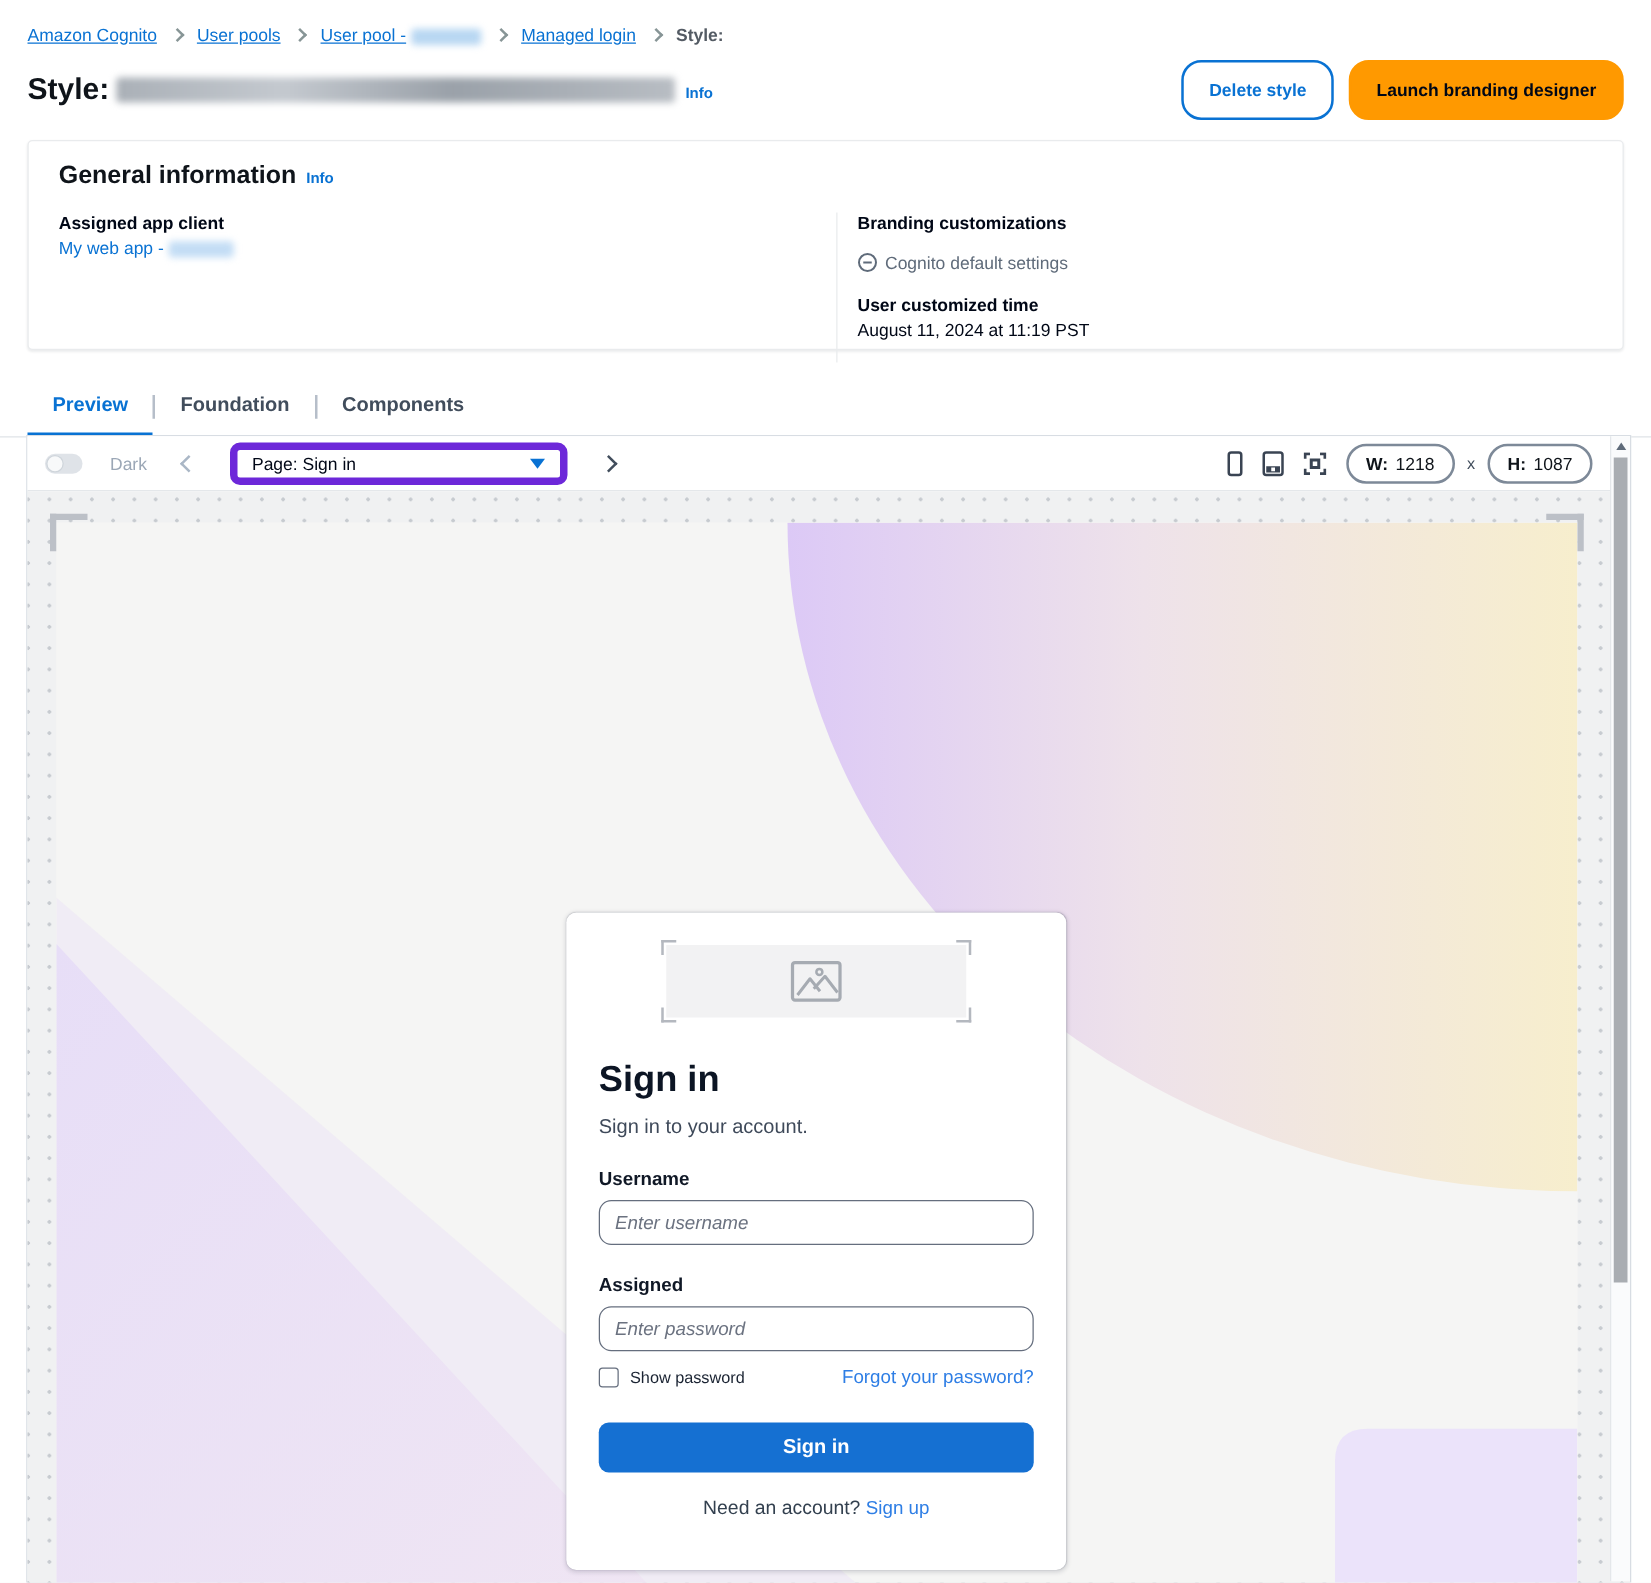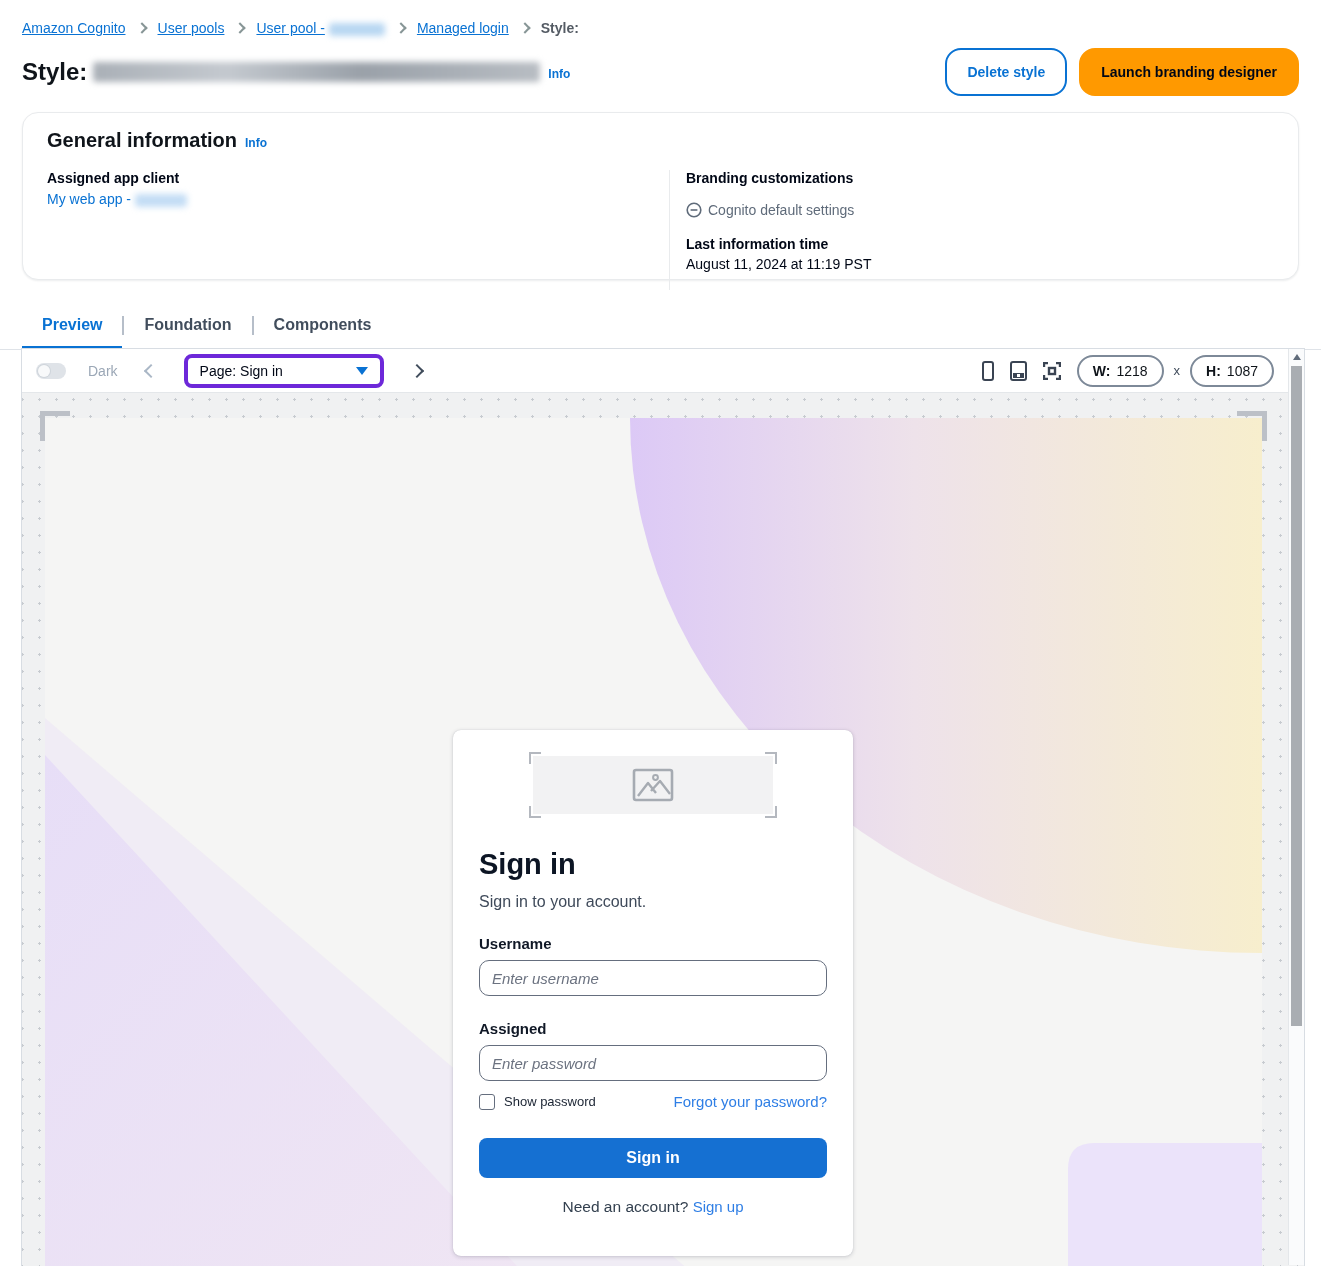--- a/index.html
+++ b/index.html
@@ -22,21 +22,21 @@
   .info-link { color:#0972d3; font-size:12px; font-weight:700; cursor:pointer; }
   .title-row .info-link { margin-left:2px; margin-top:4px; }
   .title-actions { margin-left:auto; display:flex; gap:12px; }
   .btn { height:48px; border-radius:16px; font-size:14px; font-weight:700; padding:0 20px;
     display:inline-flex; align-items:center; cursor:pointer; border:2px solid transparent;
     font-family:"Liberation Sans",sans-serif; }
   .btn-outline { background:#fff; border-color:#0972d3; color:#0972d3; }
   .btn-primary { background:#ff9900; border-color:#ff9900; color:#000716; }
 
   
-  .card { margin:16px 22px 0; border:1px solid #e9ebed; border-radius:16px; background:#fff;
+  .card { margin:16px 22px 0; border:1px solid #e9ebed; border-radius:4px; background:#fff;
     box-shadow:0 1px 2px rgba(0,28,36,.08); padding:16px 24px 24px; height:168px; }
   .card-title-row { display:flex; align-items:baseline; gap:8px; }
   .card-title { font-size:20px; font-weight:800; color:#0f141a; }
   .card-cols { display:grid; grid-template-columns:622px 1fr; margin-top:18px; }
   .card-col-right { border-left:1px solid #e9ebed; padding-left:16px; }
   .field { margin-bottom:18px; }
   .field-label { font-size:14px; font-weight:700; color:#000716; margin-bottom:4px; }
   .field-value { font-size:14px; color:#000716; }
   .field-link { color:#0972d3; cursor:pointer; font-size:14px; }
   .muted-value { color:#5f6b7a; display:flex; align-items:center; gap:6px; font-size:14px;margin-top:16px; }
@@ -54,21 +54,21 @@
     border:1px solid #d8dde3; background:#fff; }
   .toolbar { height:44px; display:flex; align-items:center; padding:0 30px 0 14px; gap:22px;
     border-bottom:1px solid #e4e7ea; background:#fff; }
   .toggle { width:30px; height:16px; border-radius:8px; background:#dfe3e8; position:relative; cursor:pointer; }
   .toggle-knob { position:absolute; left:2px; top:2px; width:12px; height:12px; border-radius:50%;
     background:#f8f9fa; box-shadow:0 0 0 1px #cfd5db; }
   .toggle-label { font-size:14px; color:#9ba7b6; margin-right:6px; }
   .chev { width:10px; height:10px; border-top:2.5px solid; border-right:2.5px solid; cursor:pointer; }
   .chev-left { transform:rotate(-135deg); color:#aab7c6; }
   .chev-right { transform:rotate(45deg); color:#414d5c; }
-  .page-select { width:200px; height:34px; border:4px solid #6d28d9; border-radius:8px; background:#fff;
+  .page-select { width:270px; height:34px; border:6px solid #6d28d9; border-radius:8px; background:#fff;
     display:flex; align-items:center; padding:0 12px; font-size:14px; color:#000716; cursor:pointer; margin:0 6px; }
   .caret-down { margin-left:auto; width:0; height:0; border-left:6px solid transparent;
     border-right:6px solid transparent; border-top:8px solid #0972d3; }
   .toolbar-right { margin-left:auto; display:flex; align-items:center; gap:16px; }
   .dev-icon { position:relative; display:inline-block; cursor:pointer; }
   .icon-phone { width:12px; height:20px; border:2px solid #3a4453; border-radius:3px; }
   .icon-tablet { width:17px; height:20px; border:2px solid #3a4453; border-radius:3px; }
   .icon-tablet::after { content:""; position:absolute; left:1px; right:1px; bottom:1px; height:5px; background:#3a4453; }
   .icon-tablet::before { content:""; position:absolute; left:5px; bottom:2px; width:3px; height:3px; background:#fff; z-index:1; }
   .dim-pill { height:32px; border:2px solid #7d8998; border-radius:16px; display:flex; align-items:center;
@@ -169,21 +169,21 @@
         <div class="field-label">Branding customizations</div>
         <div class="muted-value">
           <svg class="minus-circle" viewBox="0 0 16 16">
               <circle cx="8" cy="8" r="6.8" fill="none" stroke="#5f6b7a" stroke-width="1.6"></circle>
               <line x1="4.6" y1="8" x2="11.4" y2="8" stroke="#5f6b7a" stroke-width="1.6"></line>
             </svg>
           <span>Cognito default settings</span>
         </div>
       </div>
       <div class="field">
-        <div class="field-label">Last information time</div>
+        <div class="field-label">User customized time</div>
         <div class="field-value">August 11, 2024 at 11:19 PST</div>
       </div>
     </div>
   </div>
 </section>
 
 <div class="tabs">
   <div class="tab active">Preview</div>
   <div class="tab-sep"></div>
   <div class="tab">Foundation</div>

